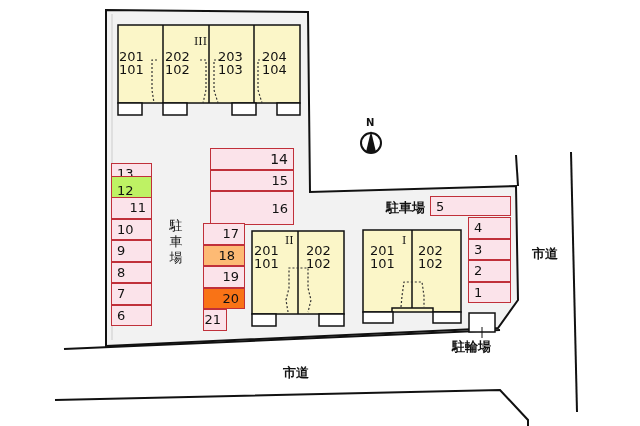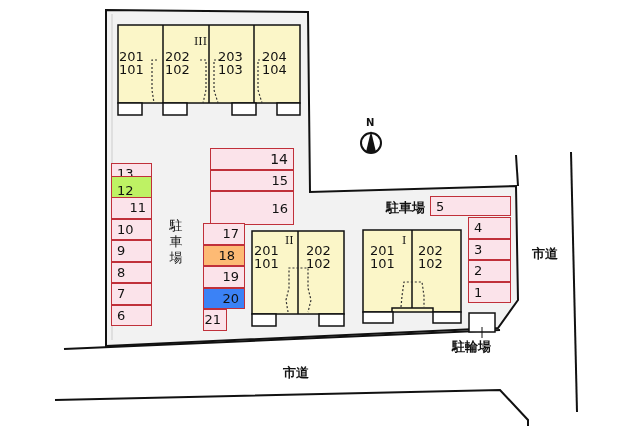--- a/index.html
+++ b/index.html
@@ -156,21 +156,21 @@
 <div id="parking-mid">
     <div style="position: absolute; left: 203px; top: 223px; width: 42px; height: 21.5px; box-sizing: border-box; background: rgb(251, 227, 234); border: 1.5px solid rgb(192, 48, 58); font-size: 13px; color: rgb(17, 17, 17); display: flex; align-items: center; justify-content: flex-end; padding: 0px 5px;">
       <span>17</span>
     </div>
     <div style="position: absolute; left: 203px; top: 244.5px; width: 42px; height: 21.5px; box-sizing: border-box; background: #fdba74; border-width: 1px 1.5px 1.5px; border-style: solid; border-color: rgb(192, 48, 58); border-image: initial; font-size: 13px; color: rgb(17, 17, 17); display: flex; align-items: center; justify-content: flex-end; padding: 0px 9px;">
       <span>18</span>
     </div>
     <div style="position: absolute; left: 203px; top: 266px; width: 42px; height: 21.5px; box-sizing: border-box; background: rgb(251, 227, 234); border-width: 1px 1.5px 1.5px; border-style: solid; border-color: rgb(192, 48, 58); border-image: initial; font-size: 13px; color: rgb(17, 17, 17); display: flex; align-items: center; justify-content: flex-end; padding: 0px 5px;">
       <span>19</span>
     </div>
-    <div style="position: absolute; left: 203px; top: 287.5px; width: 42px; height: 21.5px; box-sizing: border-box; background: #3b82f6; border-width: 1px 1.5px 1.5px; border-style: solid; border-color: rgb(192, 48, 58); border-image: initial; font-size: 13px; color: rgb(17, 17, 17); display: flex; align-items: center; justify-content: flex-end; padding: 0px 5px;">
+    <div style="position: absolute; left: 203px; top: 287.5px; width: 42px; height: 21.5px; box-sizing: border-box; background: #f97316; border-width: 1px 1.5px 1.5px; border-style: solid; border-color: rgb(192, 48, 58); border-image: initial; font-size: 13px; color: rgb(17, 17, 17); display: flex; align-items: center; justify-content: flex-end; padding: 0px 5px;">
       <span>20</span>
     </div>
     <div style="position: absolute; left: 203px; top: 309px; width: 24px; height: 21.5px; box-sizing: border-box; background: rgb(251, 227, 234); border-width: 1px 1.5px 1.5px; border-style: solid; border-color: rgb(192, 48, 58); border-image: initial; font-size: 13px; color: rgb(17, 17, 17); display: flex; align-items: center; justify-content: flex-end; padding: 0px 5px;">
       <span>21</span>
     </div>
   </div>
 <div id="parking-r5">
     <div style="position: absolute; left: 430px; top: 196px; width: 81px; height: 20px; box-sizing: border-box; background: rgb(251, 227, 234); border: 1.5px solid rgb(192, 48, 58); font-size: 13px; color: rgb(17, 17, 17); display: flex; align-items: center; justify-content: flex-start; padding: 0px 5px;">
       <span>5</span>
     </div>

